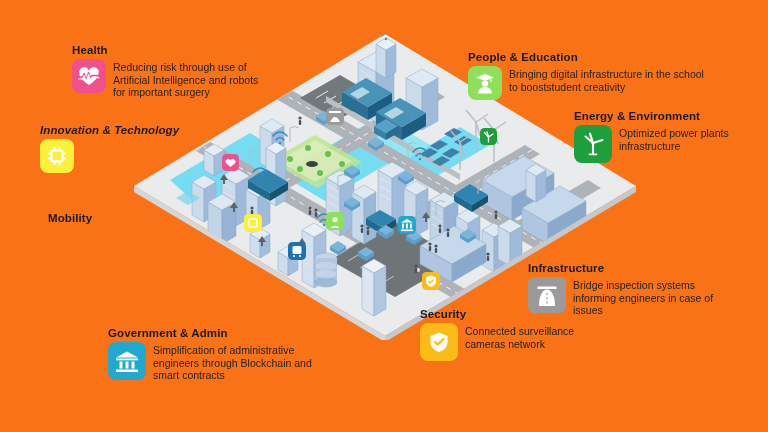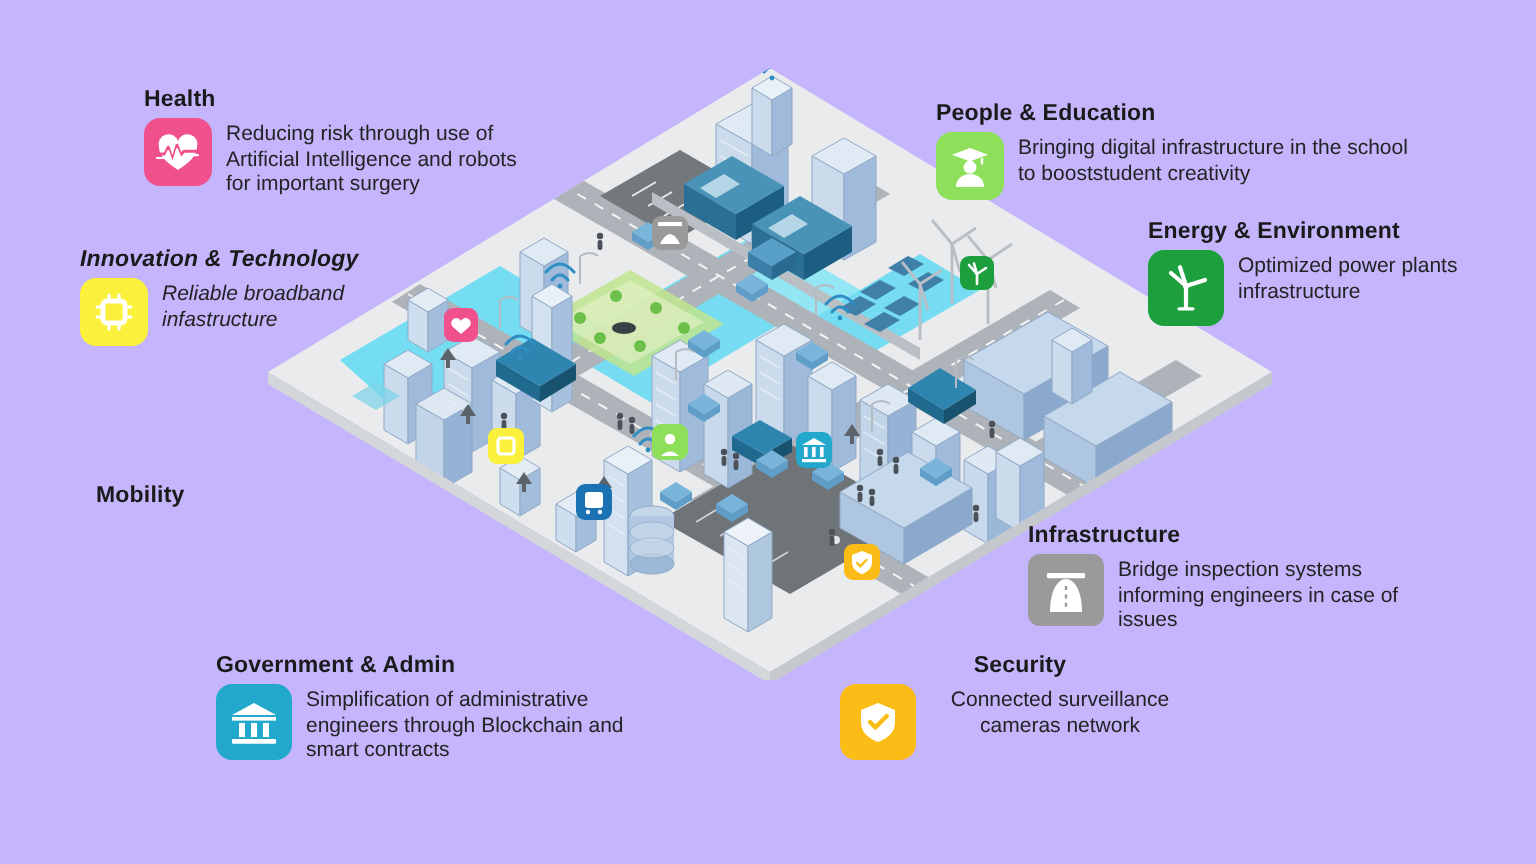--- a/index.html
+++ b/index.html
@@ -6,21 +6,21 @@
   html, body {
     margin: 0; padding: 0;
     width: 768px; height: 432px;
     background: #ffffff;
     font-family: "Liberation Sans", sans-serif;
     overflow: hidden;
   }
   #stage {
     position: relative;
     width: 768px; height: 432px;
-    background: #c4b5fd;
+    background: #f97316;
   }
 
   
   #city-svg {
     position: absolute;
     left: 130px; top: 30px;
     width: 510px; height: 310px;
   }
 
   
@@ -660,59 +660,58 @@
               <line x1="13.5" y1="2.5" x2="13.5" y2="5"></line>
             <line x1="8.5" y1="17" x2="8.5" y2="19.5"></line>
               <line x1="13.5" y1="17" x2="13.5" y2="19.5"></line>
             <line x1="2.5" y1="8.5" x2="5" y2="8.5"></line>
               <line x1="2.5" y1="13.5" x2="5" y2="13.5"></line>
             <line x1="17" y1="8.5" x2="19.5" y2="8.5"></line>
               <line x1="17" y1="13.5" x2="19.5" y2="13.5"></line>
           </g>
         </svg>
       </div>
-      <div class="desc" style="width:110px">Reliable broadband infastructure</div>
     </div>
   </div>
 
-  <div class="callout" style="left:48px; top:242px; width:170px;">
+  <div class="callout" style="left:48px; top:212px; width:170px;">
     <div class="title">Mobility</div>
   </div>
 
   <div class="callout" style="left:108px; top:327px; width:240px;">
     <div class="title">Government &amp; Admin</div>
     <div class="row">
       <div class="ic" style="background:#22a8cc; width:38px; height:38px">
         <svg width="26" height="26" viewBox="0 0 26 26">
           <polygon points="13,3.5 24,9.5 2,9.5" fill="#ffffff"></polygon>
           <rect x="2" y="10.5" width="22" height="1.8" fill="#ffffff"></rect>
           <rect x="5.5" y="13.5" width="3" height="7" fill="#ffffff"></rect>
           <rect x="11.5" y="13.5" width="3" height="7" fill="#ffffff"></rect>
           <rect x="17.5" y="13.5" width="3" height="7" fill="#ffffff"></rect>
           <rect x="2" y="21.5" width="22" height="2.4" rx="0.6" fill="#ffffff"></rect>
         </svg>
       </div>
       <div class="desc" style="width:185px">Simplification  of administrative engineers through Blockchain and smart contracts</div>
     </div>
   </div>
 
-  <div class="callout" style="left:420px; top:327px; width:180px;text-align:center;">
+  <div class="callout" style="left:420px; top:308px; width:180px;">
     <div class="title">Security</div>
     <div class="row">
       <div class="ic" style="background:#fbbc17; width:38px; height:38px">
         <svg width="24" height="24" viewBox="0 0 24 24">
           <path d="M12,2.5 L20.5,6 v6.2 C20.5,17 16.8,20.2 12,22 C7.2,20.2 3.5,17 3.5,12.2 V6 Z" fill="#ffffff"></path>
           <path d="M8,12 l2.7,2.7 L16.4,9" fill="none" stroke="#fbbc17" stroke-width="2.2" stroke-linecap="round" stroke-linejoin="round"></path>
         </svg>
       </div>
       <div class="desc" style="width:130px">Connected surveillance cameras network</div>
     </div>
   </div>
 
-  <div class="callout" style="left:514px; top:262px; width:215px;">
+  <div class="callout" style="left:528px; top:262px; width:215px;">
     <div class="title">Infrastructure</div>
     <div class="row">
       <div class="ic" style="background:#9a9a9a; width:38px; height:36px; border-radius:6px">
         <svg width="28" height="26" viewBox="0 0 28 26">
           <path d="M6,24 C6,13 10,7.5 14,7.5 C18,7.5 22,13 22,24 Z" fill="#ffffff"></path>
           <rect x="4.5" y="4.5" width="19" height="2.6" rx="0.6" fill="#ffffff"></rect>
           <g stroke="#9a9a9a" stroke-width="1.2" stroke-dasharray="2 2.2">
             <line x1="14" y1="11" x2="14" y2="23"></line>
           </g>
         </svg>

